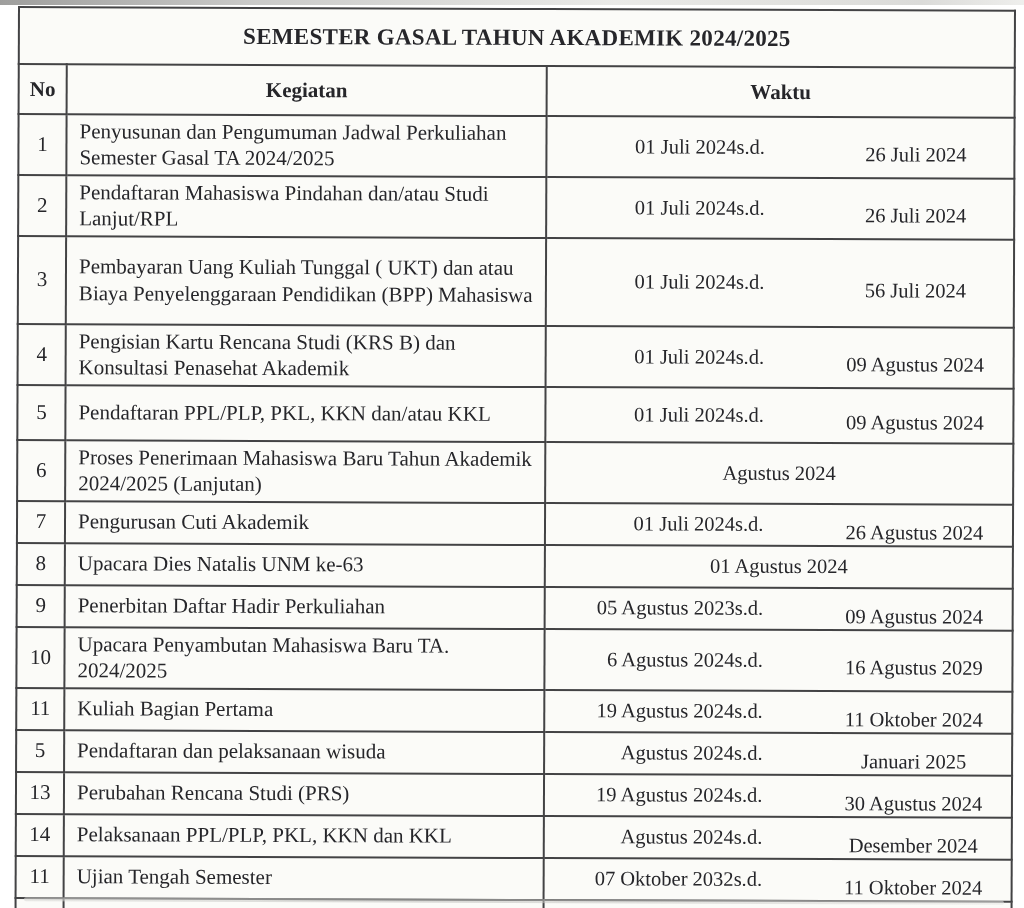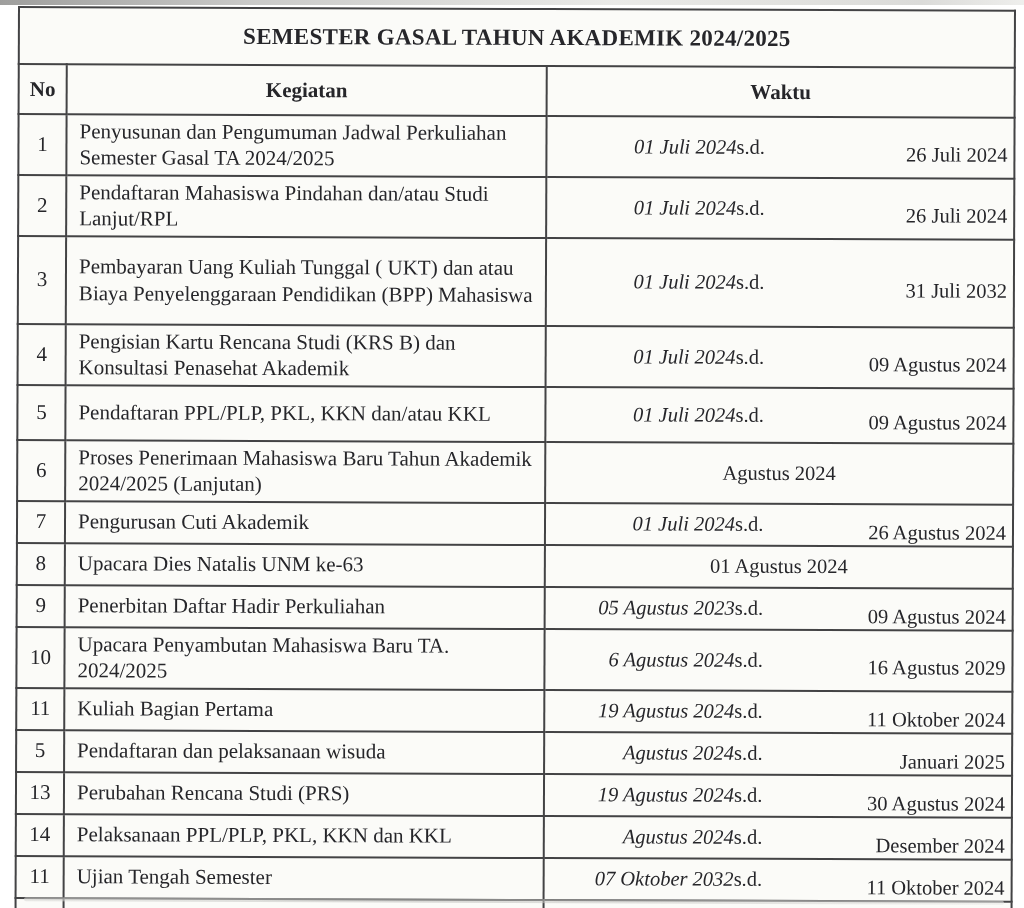--- a/index.html
+++ b/index.html
@@ -57,23 +57,23 @@
     padding: 3px 8px 3px 12px;
     text-align: left;
   }
   td.waktu { font-size: 20.5px; padding: 0 6px; }
   .waktu-grid {
     display: grid;
     grid-template-columns: 1fr 88px 1fr;
     align-items: center;
     width: 100%;
   }
-  .w-start { text-align: right; white-space: nowrap; font-style: italic; }
+  .w-start { text-align: right; white-space: nowrap; }
   .w-sep   { text-align: left; white-space: nowrap; }
-  .w-end   { text-align: right; white-space: nowrap; margin-top: 15px; }
+  .w-end   { text-align: center; white-space: nowrap; margin-top: 15px; }
   .waktu-single { display: block; text-align: center; }
 
   tr.h1 td { height: 42px; }
   tr.h2 td { height: 55px; }
   tr.h3 td { height: 88px; }
 
   .scan-bottom-streak {
     position: absolute; top: 899px; left: 24px; width: 980px; height: 4px;
     background: linear-gradient(to right, #d8d8d5, #bcbcb9 40%, #d2d2cf 75%, #e6e6e3);
     opacity: .55;
@@ -126,21 +126,21 @@
         </div>
           </td>
       </tr>
       <tr class="h3">
         <td class="no">3</td>
         <td class="kegiatan">Pembayaran Uang Kuliah Tunggal ( UKT) dan atau Biaya Penyelenggaraan Pendidikan (BPP) Mahasiswa</td>
         <td class="waktu">
             <div class="waktu-grid">
           <span class="w-start">01 Juli 2024</span>
           <span class="w-sep">s.d.</span>
-          <span class="w-end">31 Juli 2032</span>
+          <span class="w-end">56 Juli 2024</span>
         </div>
           </td>
       </tr>
       <tr class="h2">
         <td class="no">4</td>
         <td class="kegiatan">Pengisian Kartu Rencana Studi (KRS B) dan Konsultasi Penasehat Akademik</td>
         <td class="waktu">
             <div class="waktu-grid">
           <span class="w-start">01 Juli 2024</span>
           <span class="w-sep">s.d.</span>

